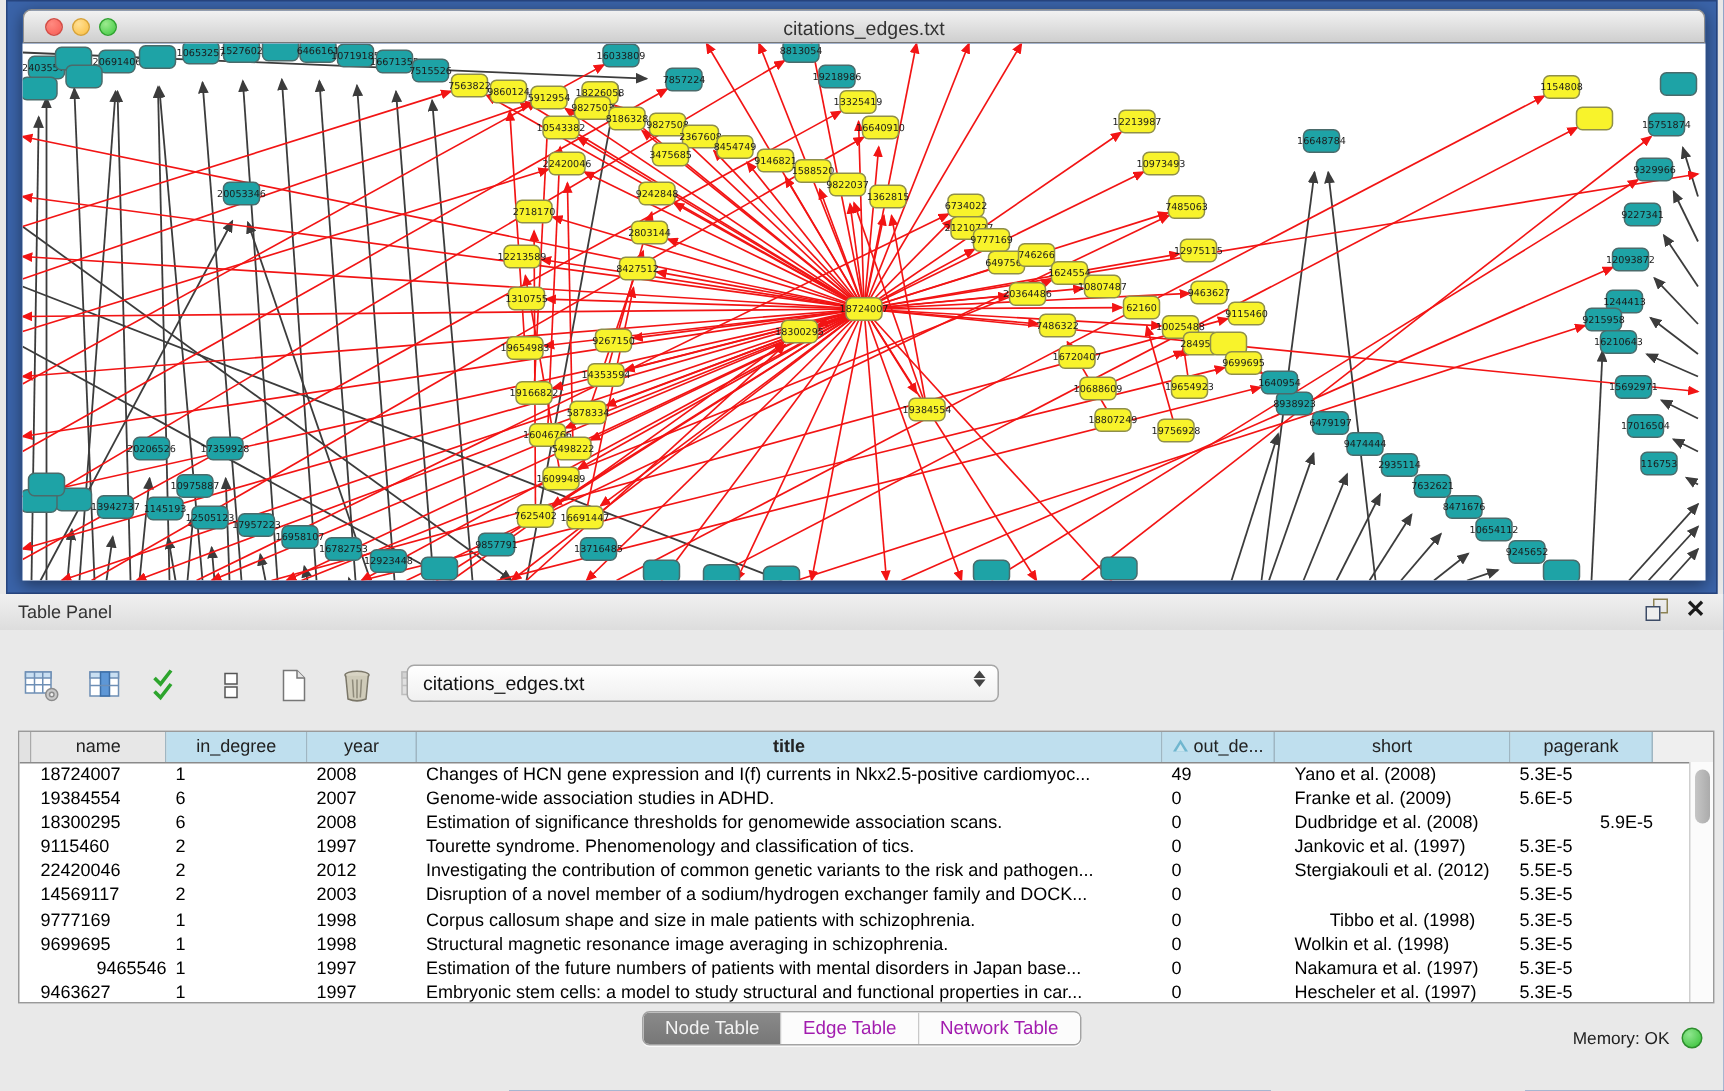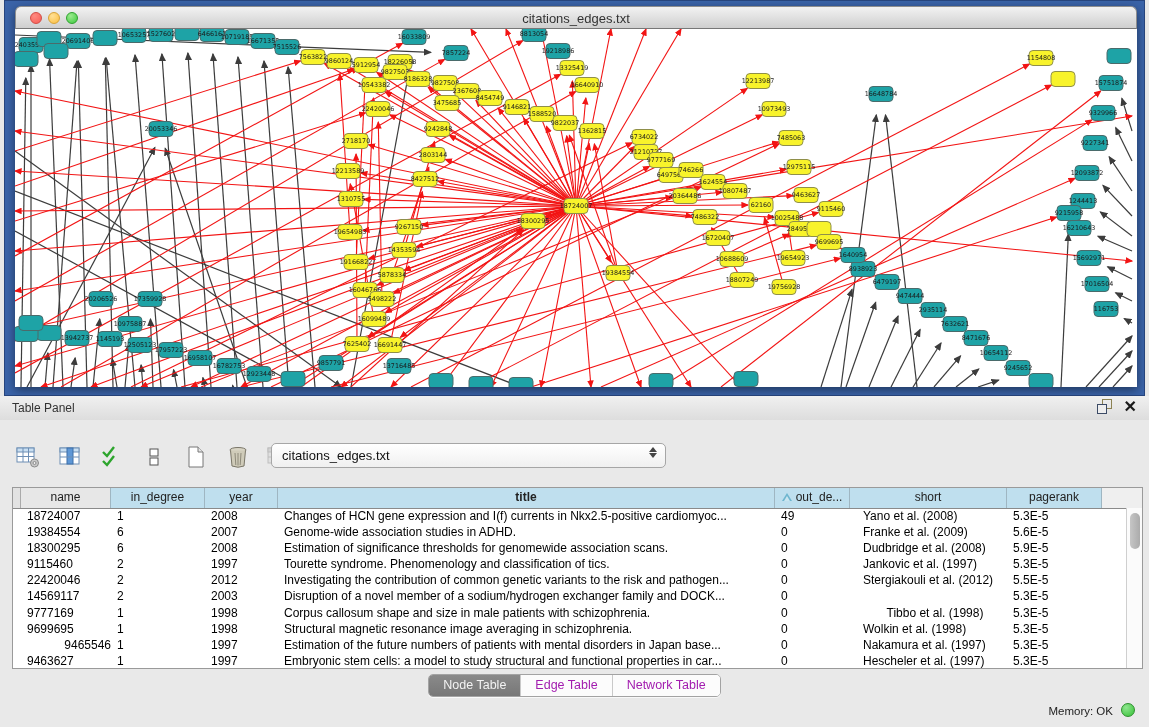--- a/index.html
+++ b/index.html
@@ -44,21 +44,21 @@
   .tr{display:flex;height:16.1px;}
   .td{box-sizing:border-box;font-size:12px;color:#000;white-space:nowrap;overflow:hidden;line-height:16px;padding-left:6px;}
   .vscroll{position:absolute;right:0;top:20px;width:16px;bottom:0;background:#FBFBFB;border-left:1px solid #CFCFCF;box-sizing:border-box;}
   .vthumb{position:absolute;left:2.5px;top:5px;width:10px;height:36px;border-radius:5px;background:linear-gradient(90deg,#C6C6C6,#ABABAB);}
 
   .tabs{position:absolute;left:0;right:0;top:254px;display:flex;justify-content:center;}
   .seg{display:flex;height:21px;border:1px solid #A3A3A3;border-radius:5px;overflow:hidden;background:#FCFCFC;box-shadow:0 1px 0 rgba(255,255,255,.7);}
   .seg .tab{font-size:12.5px;line-height:21px;padding:0 14px;color:#a21caf;border-right:1px solid #C9C9C9;background:#FCFCFC;}
   .seg .tab:last-child{border-right:none;}
   .seg .tab.active{background:linear-gradient(#8A8A8A,#777777);color:#F3F3F3;}
-  .statusbar{position:absolute;left:0;right:0;top:278px;height:29px;}
+  .statusbar{position:absolute;left:0;right:0;top:260px;height:29px;}
   .mem{position:absolute;right:36px;top:7px;font-size:11.5px;color:#222;}
   .memdot{position:absolute;right:14px;top:5px;width:14px;height:14px;border-radius:50%;background:radial-gradient(circle at 35% 30%,#8FE68F,#35C035);border:1px solid #2E8F2E;box-sizing:border-box;}
 
   
   .mini{display:block;}
 </style>
 </head>
 <body>
 
 <div class="desktop">
@@ -853,21 +853,21 @@
           <div class="td" style="width: 95px;">5.6E-5</div>
         </div>
         <div class="tr">
           <div class="td" style="width: 8px; padding: 0px;"></div>
           <div class="td" style="width: 90px;">18300295</div>
           <div class="td" style="width: 94px;">6</div>
           <div class="td" style="width: 73px;">2008</div>
           <div class="td" style="width: 497px;">Estimation of significance thresholds for genomewide association scans.</div>
           <div class="td" style="width: 75px;">0</div>
           <div class="td" style="width: 157px; padding-left: 13px;">Dudbridge et al. (2008)</div>
-          <div class="td" style="width: 95px;">5.9E-5</div>
+          <div class="td" style="width: 95px; text-align: right;">5.9E-5</div>
         </div>
         <div class="tr">
           <div class="td" style="width: 8px; padding: 0px;"></div>
           <div class="td" style="width: 90px;">9115460</div>
           <div class="td" style="width: 94px;">2</div>
           <div class="td" style="width: 73px;">1997</div>
           <div class="td" style="width: 497px;">Tourette syndrome. Phenomenology and classification of tics.</div>
           <div class="td" style="width: 75px;">0</div>
           <div class="td" style="width: 157px; padding-left: 13px;">Jankovic et al. (1997)</div>
           <div class="td" style="width: 95px;">5.3E-5</div>

